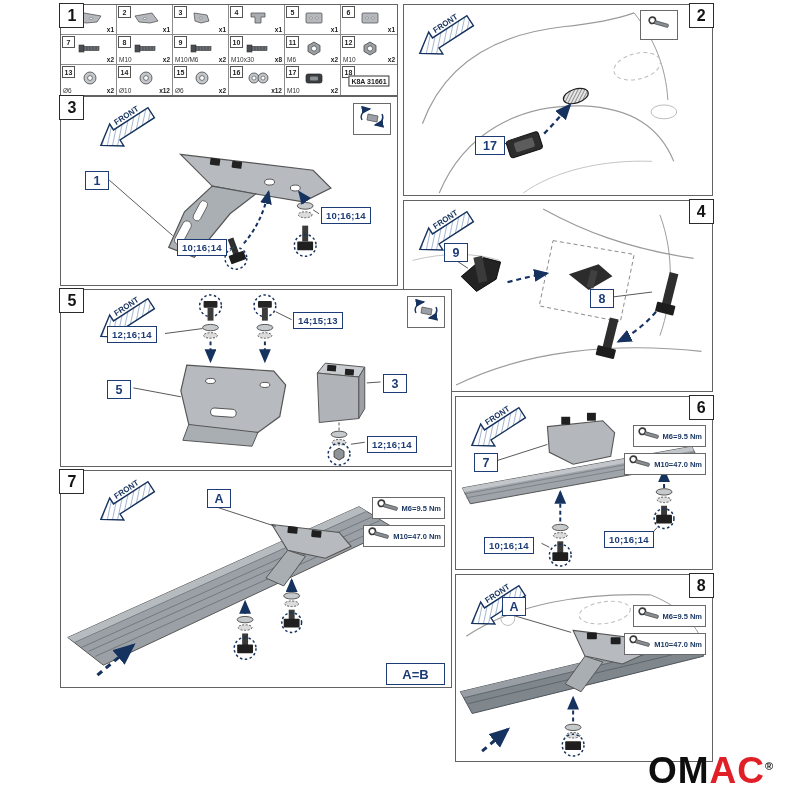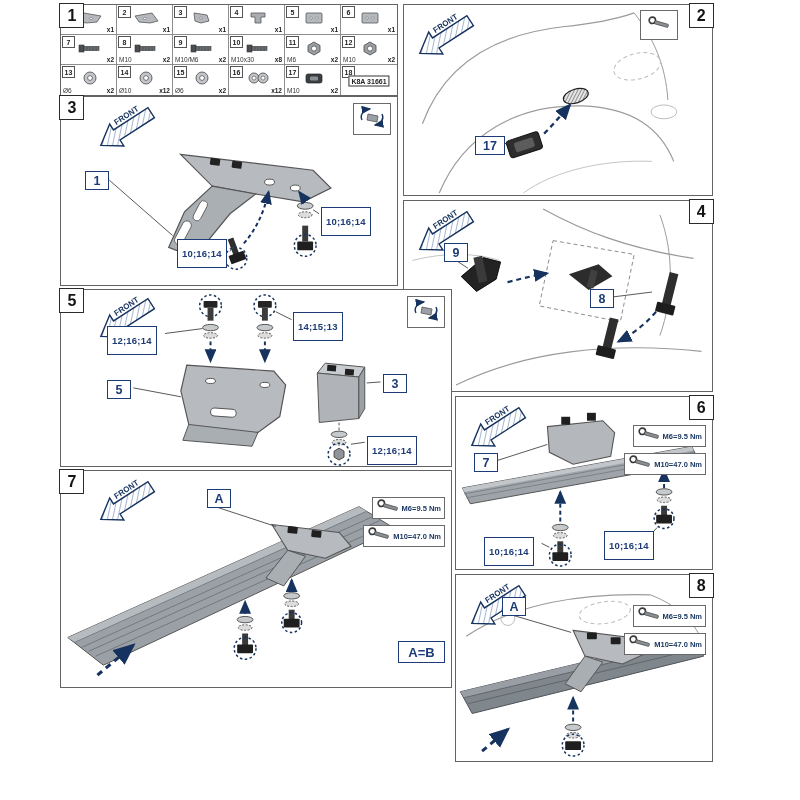--- a/index.html
+++ b/index.html
@@ -8,21 +8,21 @@
   .panel{position:absolute;background:#fff;border:1.6px solid #636363;box-sizing:border-box;}
   .illus{position:absolute;left:0;top:0;width:100%;height:100%;}
   .pnum{position:absolute;width:25px;height:25px;background:#fff;border:1.8px solid #2b2b2b;
         display:flex;align-items:center;justify-content:center;font-size:16px;font-weight:bold;
         color:#141414;z-index:6;box-sizing:border-box;}
   .pnum-l{left:-1.6px;top:-1.6px}.pnum-r{right:-1.6px;top:-1.6px}
   .callout{position:absolute;background:#fff;border:1.7px solid #1d3c77;color:#1d3c77;font-weight:bold;
         display:flex;align-items:center;justify-content:center;z-index:5;box-sizing:border-box;}
   .co-s{width:24px;height:19px;font-size:12.5px;}
   .co-m{width:30px;height:19px;font-size:12.5px;}
-  .co-hw{height:29px;font-size:9.5px;padding:0 4px;white-space:nowrap;letter-spacing:.2px;}
+  .co-hw{height:17px;font-size:9.5px;padding:0 4px;white-space:nowrap;letter-spacing:.2px;}
   .front{position:absolute;width:66px;height:48px;z-index:4;}
   .box{position:absolute;background:#fff;border:1.4px solid #6a6a6a;z-index:4;display:flex;
        align-items:center;justify-content:center;box-sizing:border-box;}
   .tq{position:absolute;background:#fff;border:1.4px solid #6a6a6a;z-index:4;display:flex;
       align-items:center;gap:2px;padding:2px 3px;box-sizing:border-box;height:22px;white-space:nowrap;}
   .tq .t{font-size:7.5px;font-weight:bold;color:#16335f;}
   .ab{position:absolute;background:#fff;border:1.8px solid #1d3c77;color:#1d3c77;font-weight:bold;
       font-size:13px;display:flex;align-items:center;justify-content:center;z-index:5;box-sizing:border-box;}
   
   .pgrid{position:absolute;left:0;top:0;right:0;bottom:0;display:grid;
@@ -532,21 +532,21 @@
       <path d="M232,120 L232,110" fill="none" stroke="#16335f" stroke-width="2" stroke-dasharray="4 3" marker-end="url(#arr)"></path>
       <ellipse cx="232" cy="126" rx="8" ry="3.2" fill="#c6cacd" stroke="#555"></ellipse>
       <ellipse cx="232" cy="134" rx="7" ry="2.8" fill="#dcdcdc" stroke="#555" stroke-dasharray="2 1.5"></ellipse>
       <rect x="229" y="140" width="6" height="11" fill="#3a3a3a"></rect>
       <rect x="224" y="149" width="16" height="9" rx="1" fill="#1f1f1f"></rect>
       <circle cx="232" cy="153" r="10" fill="none" stroke="#16335f" stroke-width="1.5" stroke-dasharray="2.5 2.5"></circle>
       <path d="M36,206 L72,176" fill="none" stroke="#16335f" stroke-width="3.2" stroke-dasharray="6 5" marker-end="url(#arr)"></path>
       <line x1="158" y1="37" x2="216" y2="56" stroke="#444" stroke-width="0.9"></line>
     </svg>
     <div class="callout co-s" style="left:146px;top:18px">A</div>
-    <div class="ab" style="right:6px;bottom:24px;width:47px;height:22px">A=B</div>
+    <div class="ab" style="right:6px;bottom:2px;width:59px;height:22px">A=B</div>
   </section>
 
   <section class="panel" style="left:455px;top:574px;width:258px;height:188px">
     <div class="pnum pnum-r">8</div>
     <span class="front" style="left:8px;top:8px"><svg width="66" height="48" viewBox="0 0 66 48">
           <g transform="rotate(-33 33 24)">
             <polygon points="3,24 22,11 22,18 63,18 63,30 22,30 22,37" fill="url(#hatchB)" stroke="#16335f" stroke-width="1.4"></polygon>
             <text x="27" y="15.5" font-size="8" font-weight="bold" fill="#16335f">FRONT</text>
           </g>
         </svg></span>
@@ -585,14 +585,15 @@
       <ellipse cx="118" cy="154" rx="8" ry="3.2" fill="#c6cacd" stroke="#555"></ellipse>
       <ellipse cx="118" cy="162" rx="7" ry="2.8" fill="#dcdcdc" stroke="#555" stroke-dasharray="2 1.5"></ellipse>
       <rect x="110" y="168" width="16" height="9" rx="1" fill="#1f1f1f"></rect>
       <circle cx="118" cy="172" r="11" fill="none" stroke="#16335f" stroke-width="1.5" stroke-dasharray="2.5 2.5"></circle>
       <path d="M26,178 L52,156" fill="none" stroke="#16335f" stroke-width="3" stroke-dasharray="6 5" marker-end="url(#arr)"></path>
       <line x1="58" y1="41" x2="116" y2="58" stroke="#444" stroke-width="0.9"></line>
     </svg>
     <div class="callout co-s" style="left:46px;top:22px">A</div>
   </section>
 
+  <div class="logo"><span class="om">OM</span><span class="ac">AC</span><span class="reg">®</span></div>
 
 </div>
 
 </body></html>

